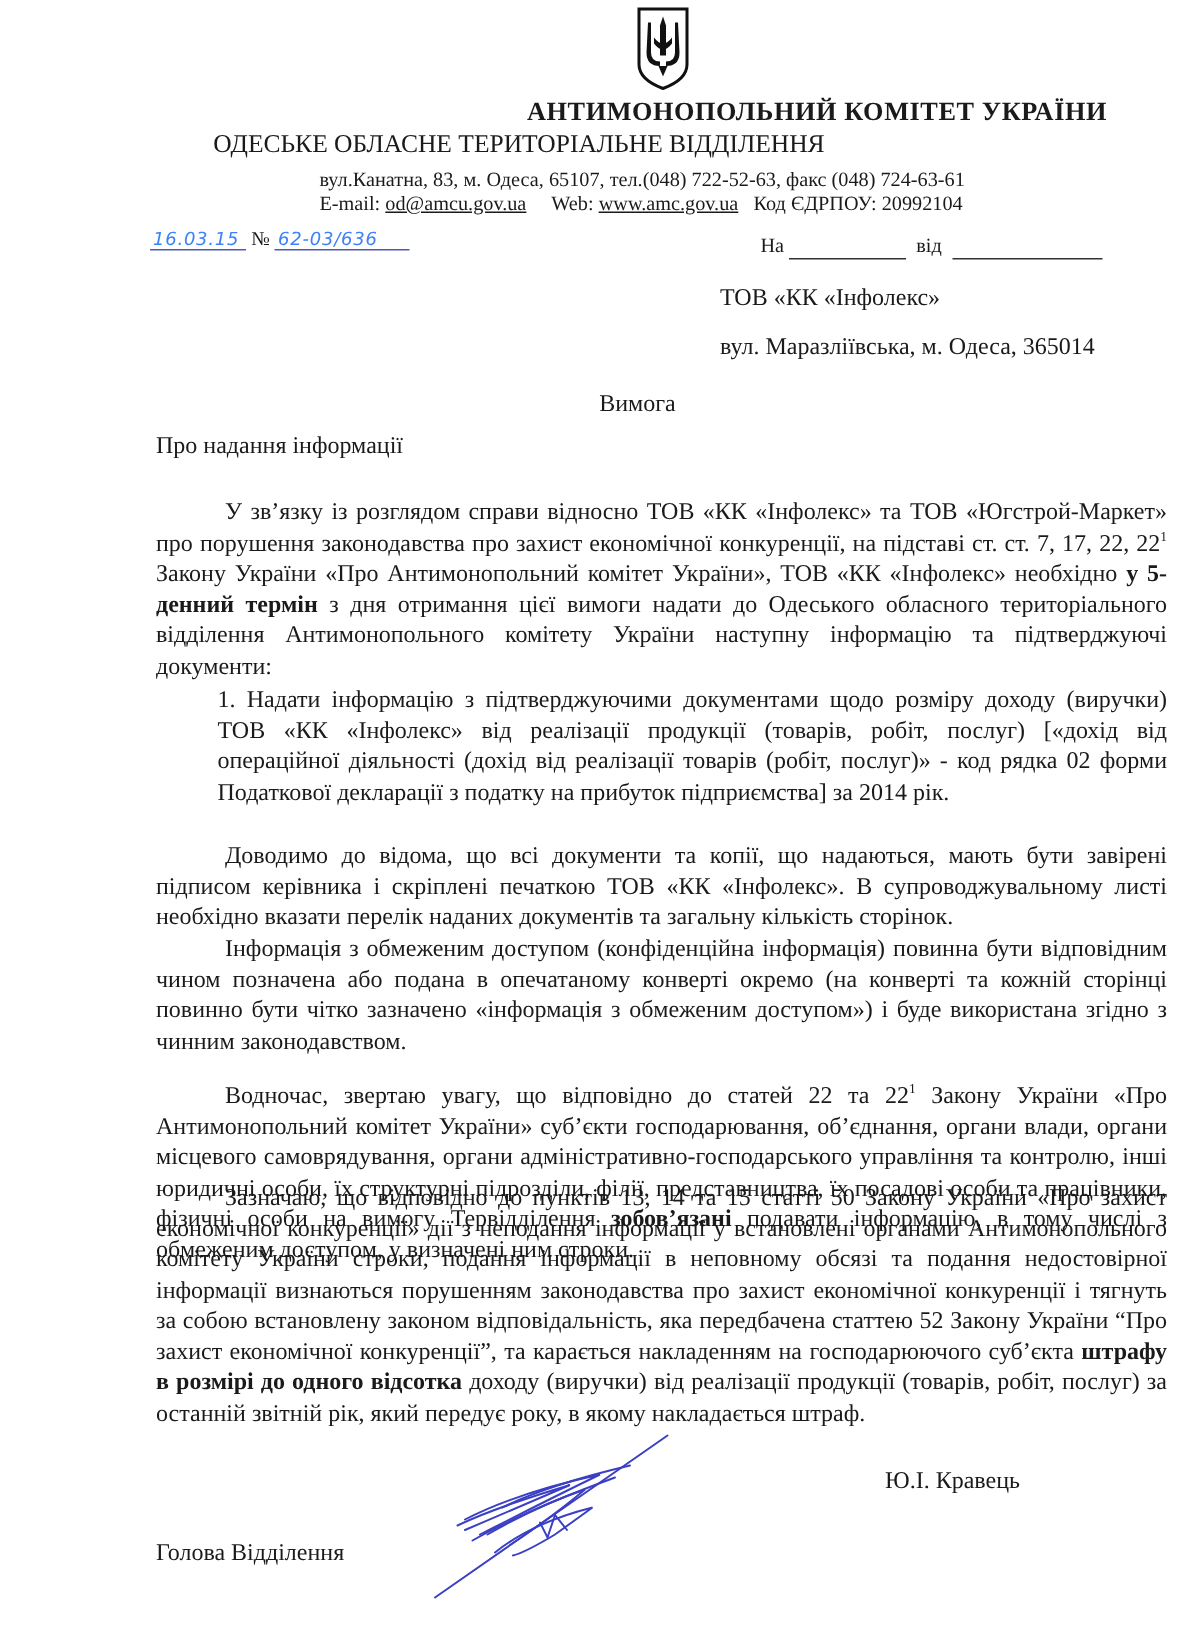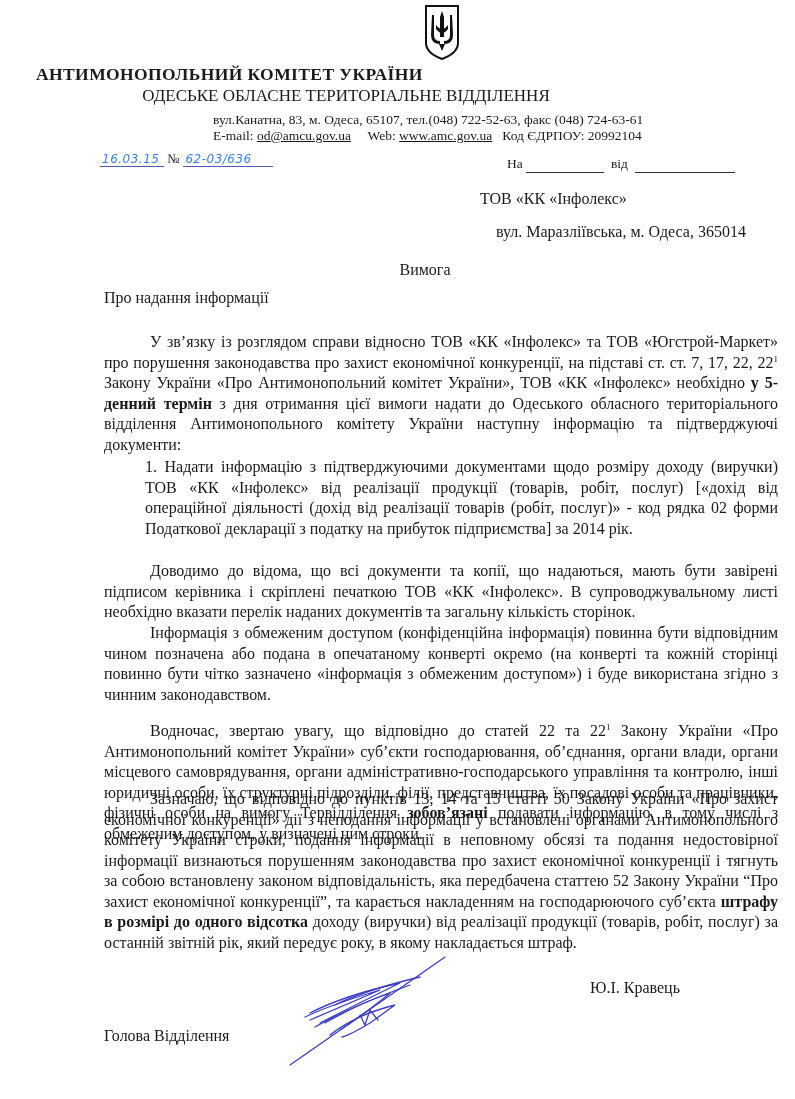--- a/index.html
+++ b/index.html
@@ -4,40 +4,40 @@
   <style>
     html, body { margin: 0; padding: 0; background: #ffffff; }
     body {
       width: 795px; height: 1099px; position: relative; overflow: hidden;
       font-family: "Liberation Serif", "DejaVu Serif", serif;
       color: #1a1a1a;
     }
     .abs { position: absolute; }
     .coat { left: 423px; top: 3px; width: 38px; height: 58px; }
     .org1 {
-      left: 0; width: 738px; top: 64px; text-align: left;
-      font-weight: bold; font-size: 17.5px; letter-spacing: 0.4px; padding-left: 36px; box-sizing: border-box;
+      left: 0; width: 738px; top: 64px; text-align: right;
+      font-weight: bold; font-size: 17.5px; letter-spacing: 0.4px; padding-left: 16px; box-sizing: border-box;
     }
     .org2 {
       left: 0; width: 656px; top: 86px; text-align: center;
       font-size: 17px; padding-left: 36px; box-sizing: border-box;
     }
     .contact1 { left: 213px; top: 112px; font-size: 13.5px; white-space: nowrap; }
     .contact2 { left: 213px; top: 128px; font-size: 13.5px; white-space: nowrap; }
     .contact2 .u { text-decoration: underline; }
     .hand {
       font-family: "DejaVu Sans", sans-serif; font-style: italic; color: #3b82f6;
       font-size: 12px; letter-spacing: 0.5px;
     }
     .dateline { left: 100px; top: 151px; font-size: 14px; white-space: nowrap; }
     .dateline .hfield { display: inline-block; border-bottom: 1px solid #5059b8; padding: 0 2px; }
     .refline { left: 507px; top: 156px; font-size: 13.5px; white-space: nowrap; }
     .blank { display: inline-block; border-bottom: 1px solid #333; vertical-align: baseline; }
     .recipient { left: 480px; top: 190px; font-size: 16px; }
-    .address { left: 480px; top: 223px; font-size: 16px; margin-left: 16px; }
+    .address { left: 480px; top: 223px; font-size: 16px; }
     .title { left: 0; width: 795px; top: 261px; text-align: center; font-size: 16px; padding-left: 55px; box-sizing: border-box; }
     .subject { left: 104px; top: 289px; font-size: 16px; }
     .body {
       left: 104px; width: 674px; font-size: 16px; line-height: 20.5px; text-align: justify;
     }
     .body p { margin: 0; text-indent: 46px; }
     .body b { font-weight: bold; }
     .item { left: 145px; width: 633px; font-size: 16px; line-height: 20.5px; text-align: justify; }
     sup { font-size: 9px; line-height: 0; }
     .sign-left { left: 104px; top: 979px; font-size: 16px; margin-top: 48px; }

